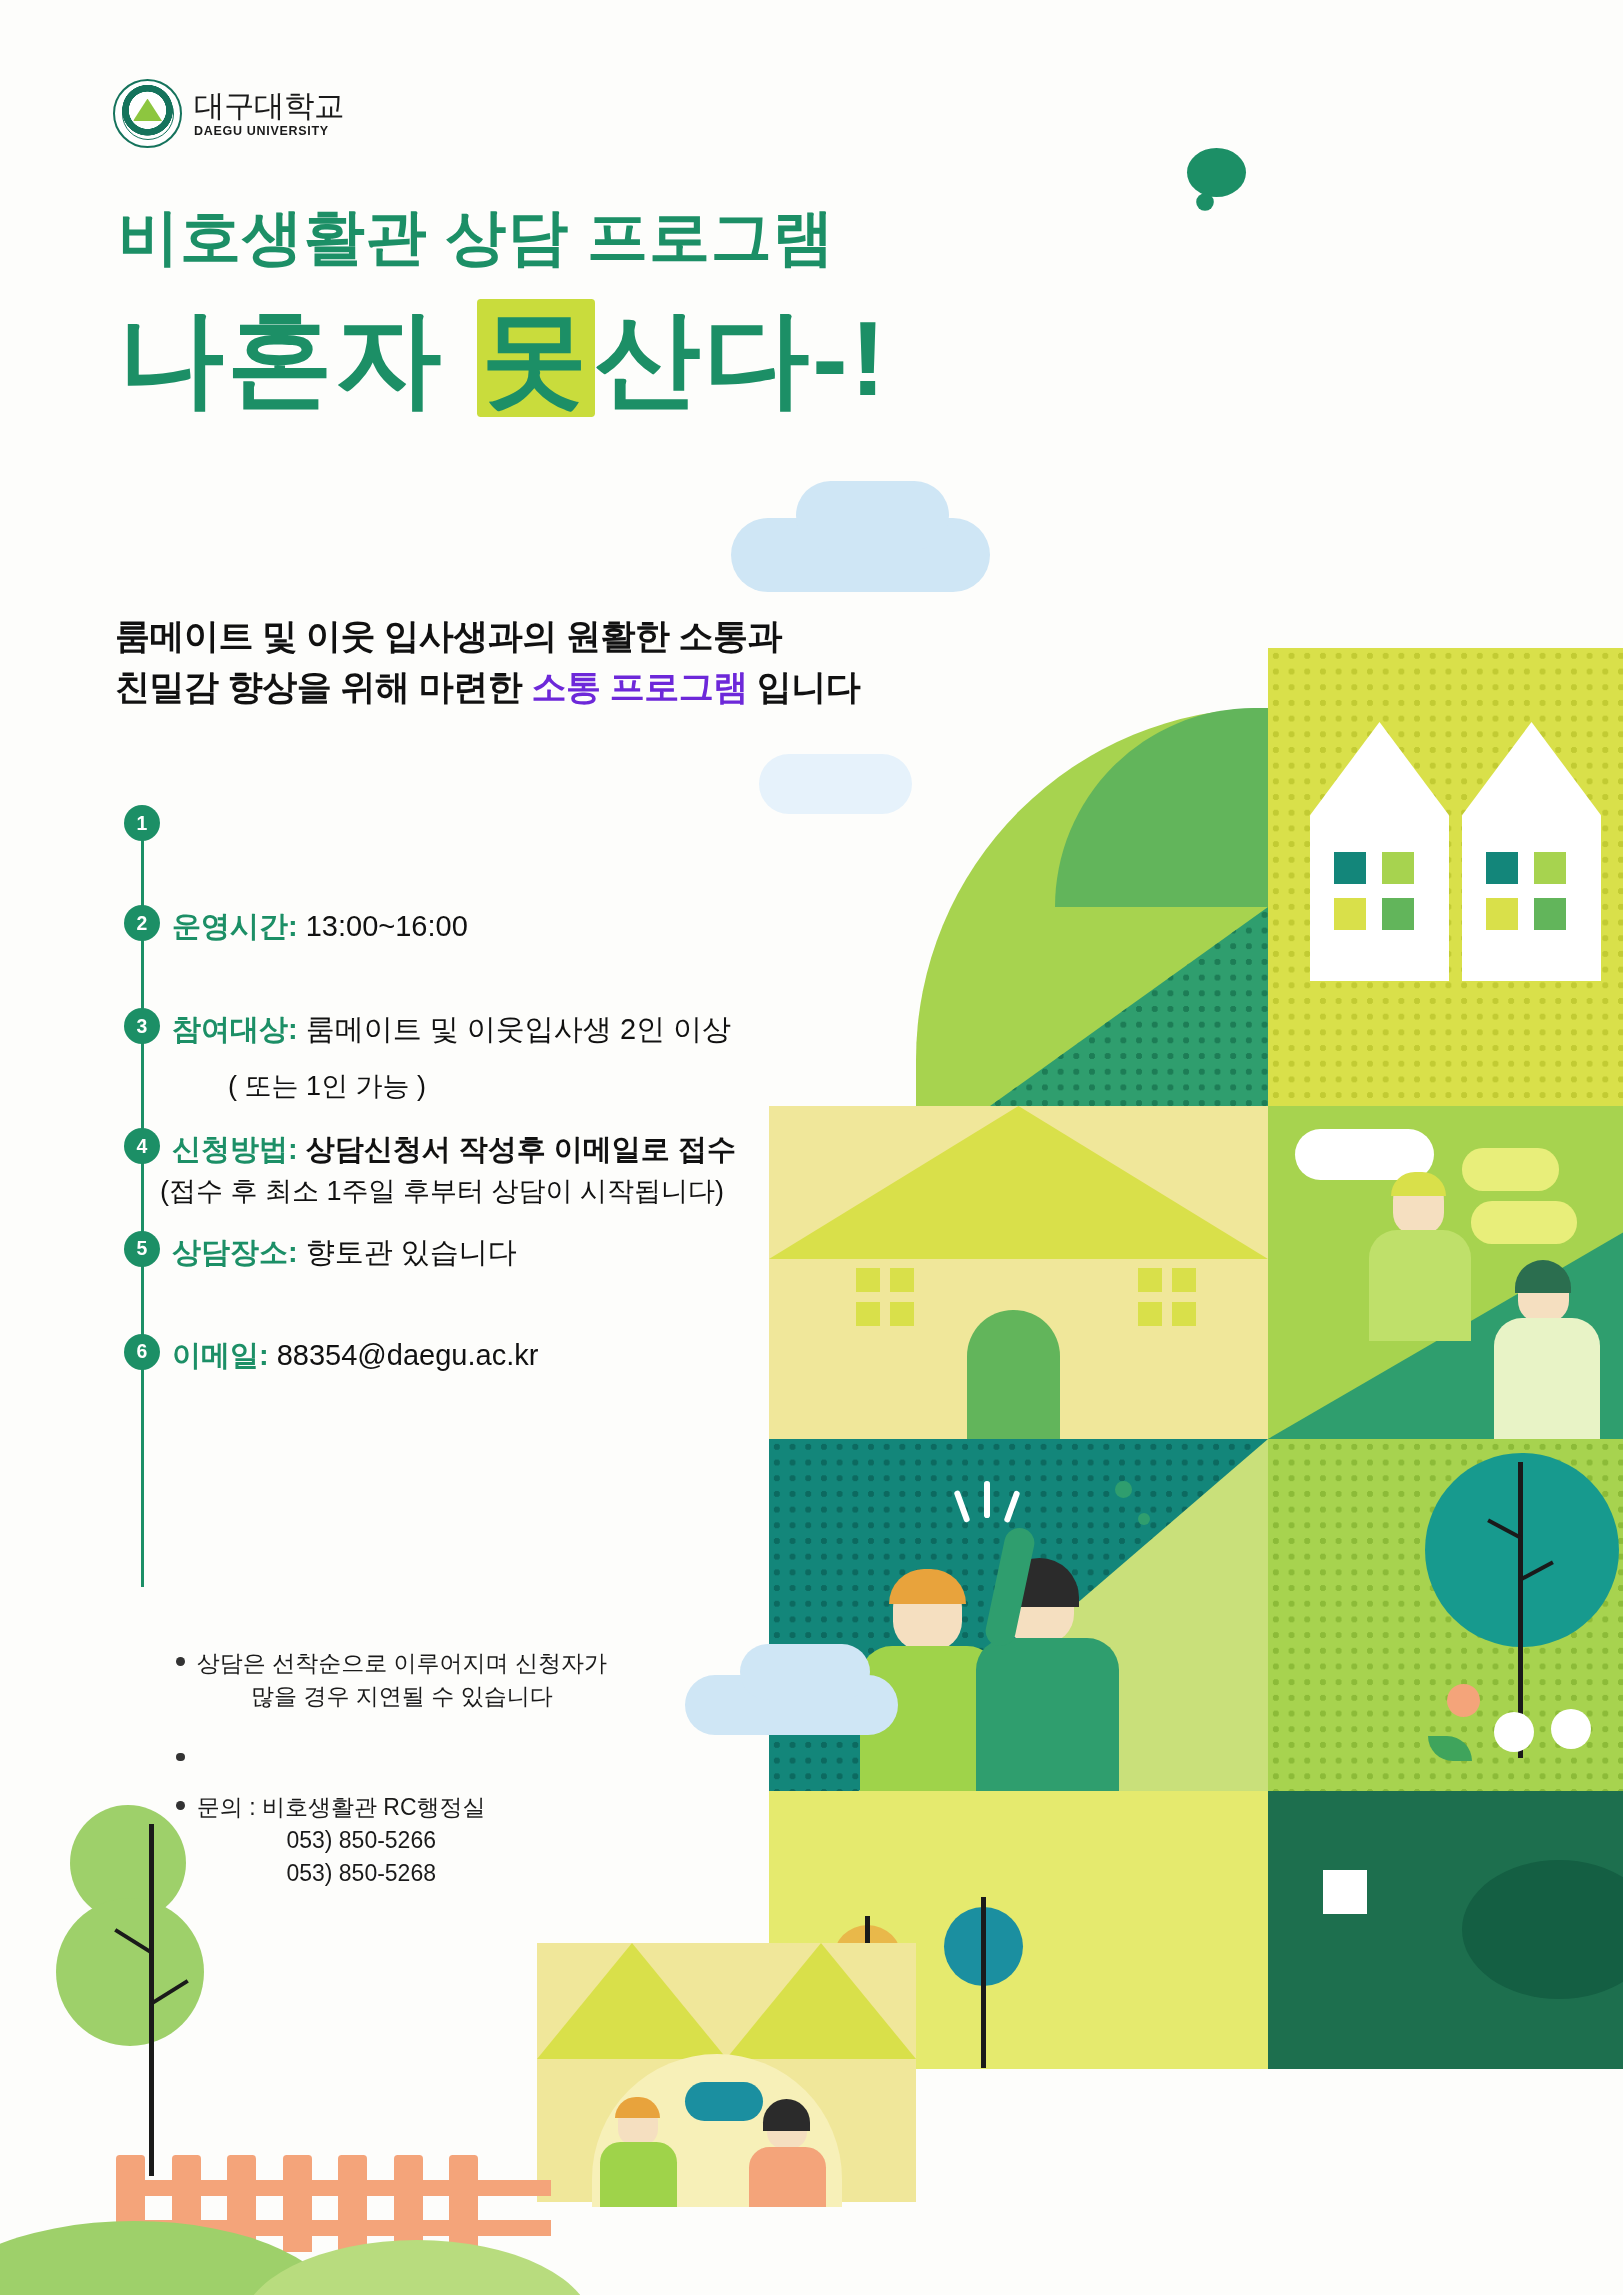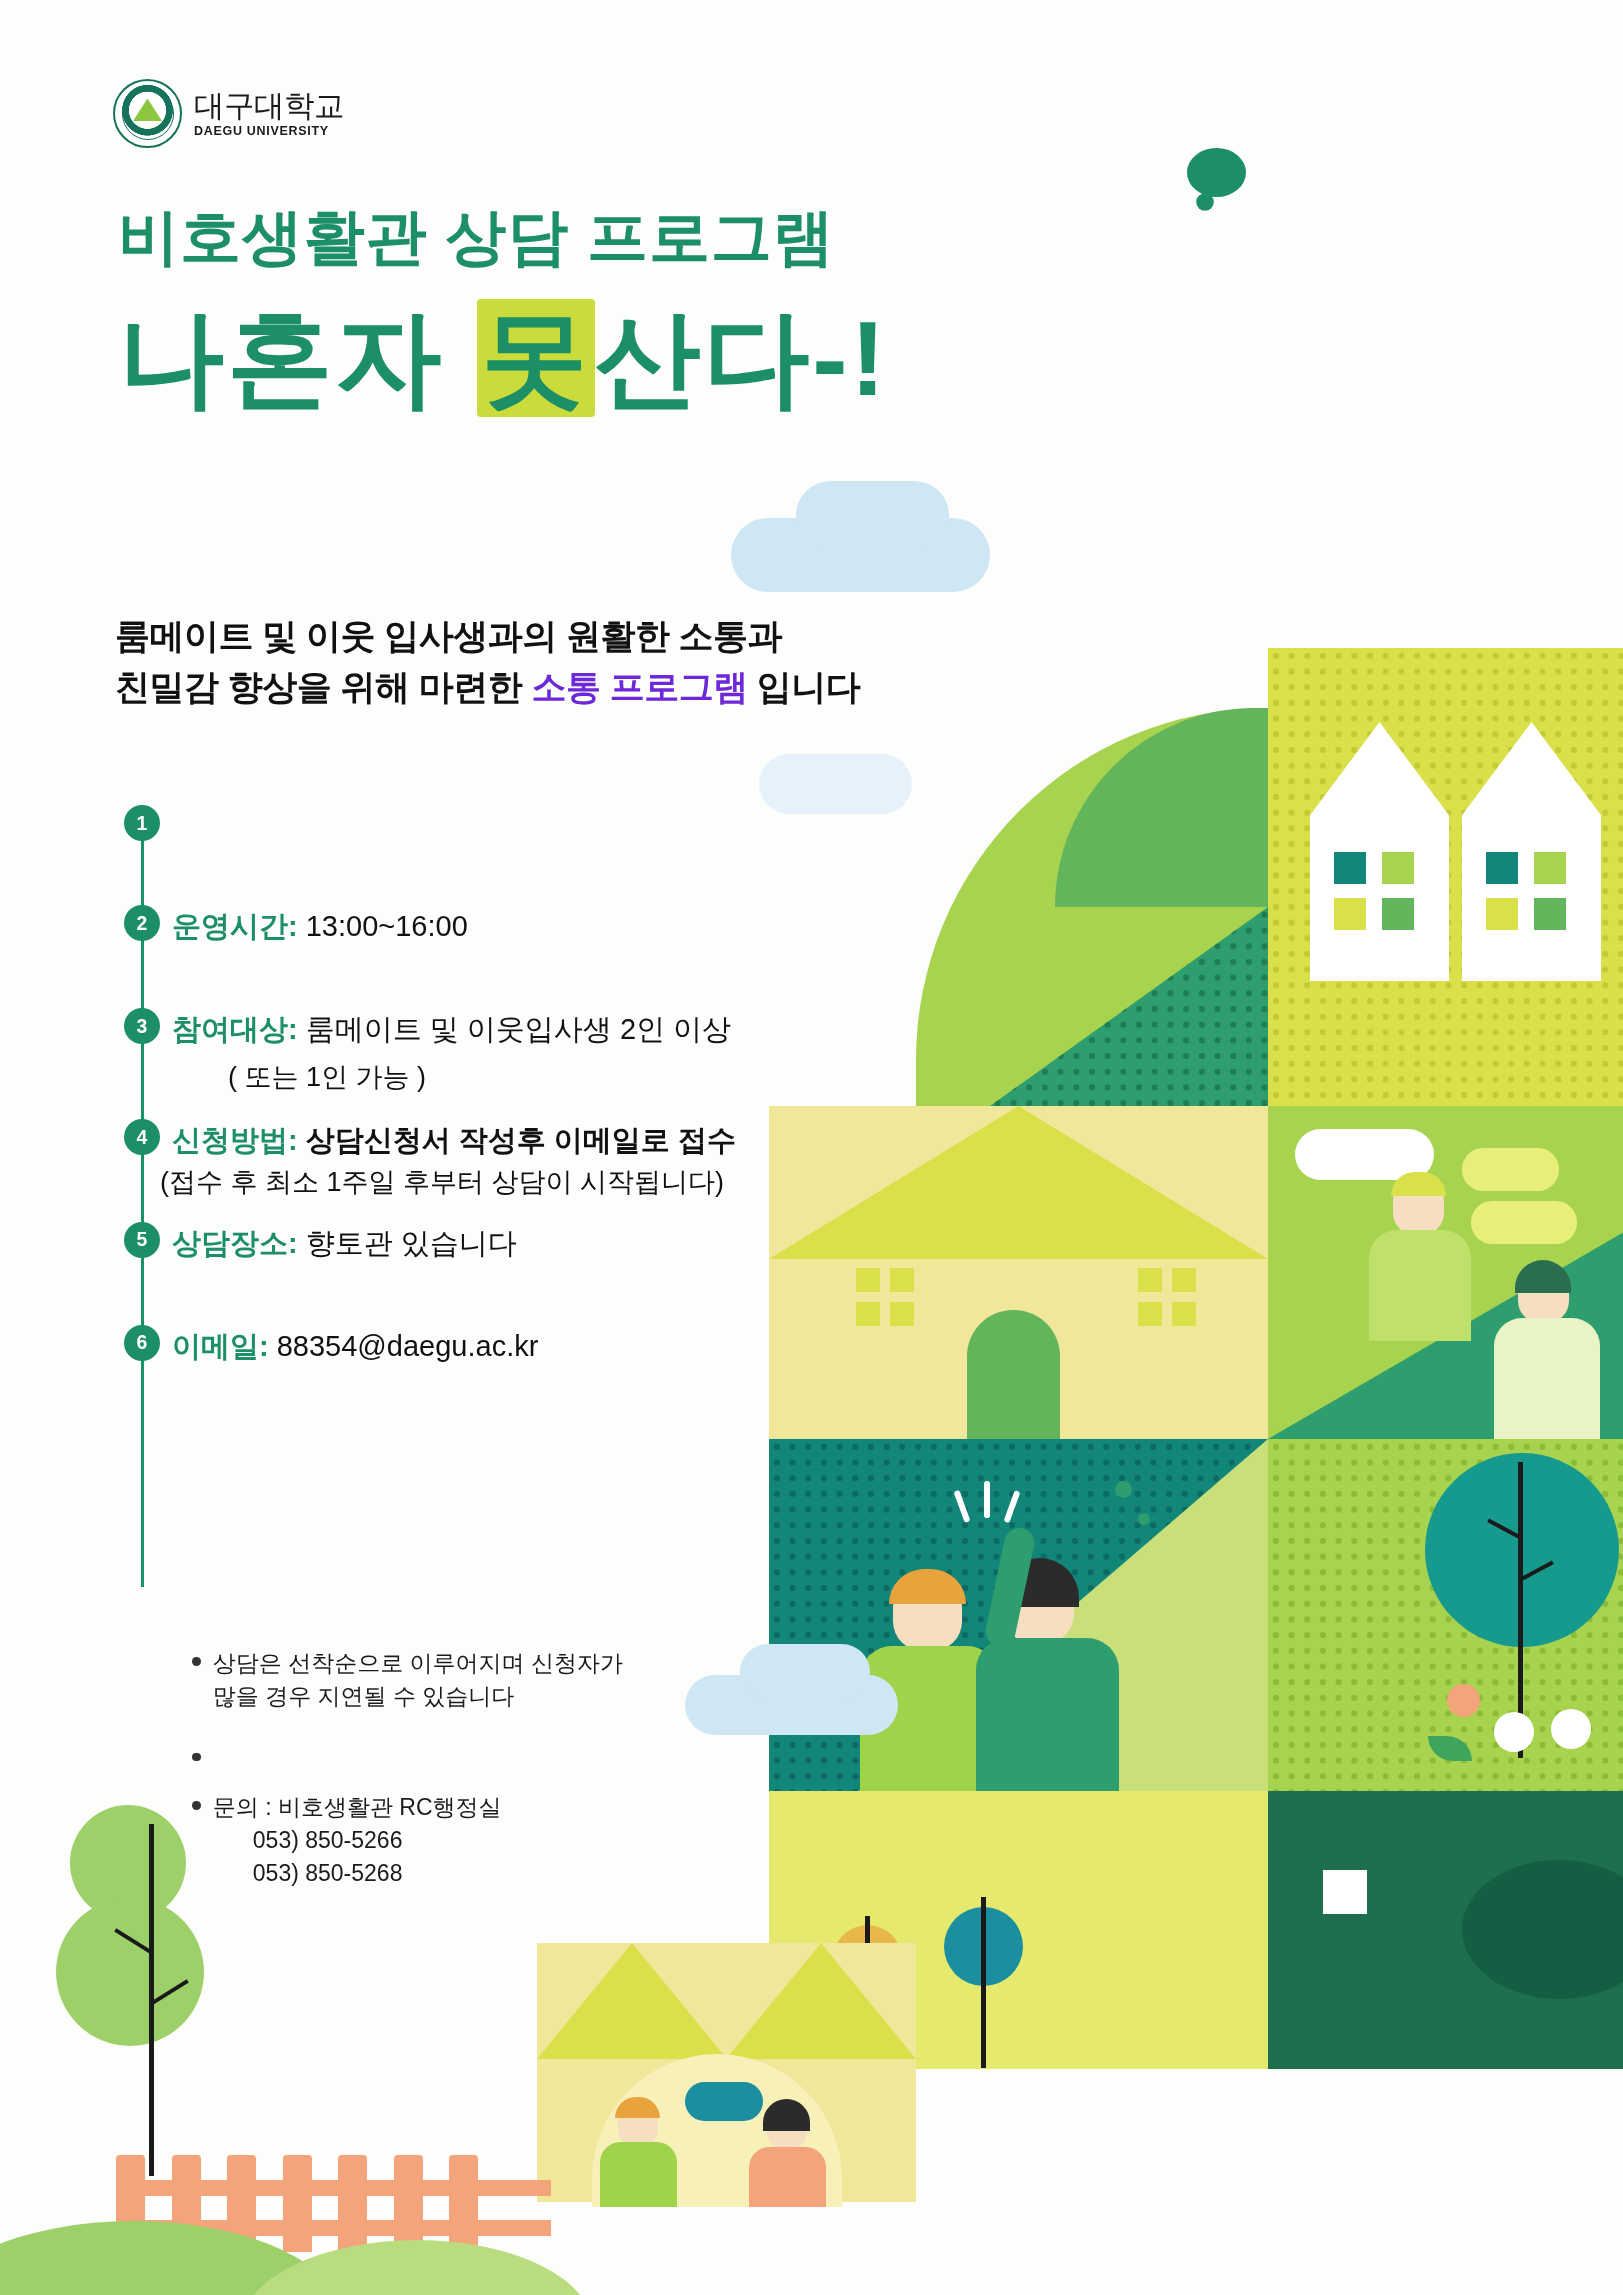--- a/index.html
+++ b/index.html
@@ -87,21 +87,21 @@
     z-index: 2; margin-right: 12px;
   }
   .step-body { padding-top: 2.8px; }
   .step-line { font-size: 29px; line-height: 1.25; color: #111; white-space: nowrap; }
   .step-label { color: #1c8f66; font-weight: bold; }
   .step-strong { font-weight: bold; color: #111; }
   .step-sub { font-size: 27px; color: #111; line-height: 1.3; white-space: nowrap; }
   .step-sub.indent { padding-left: 56px; }
 
   
-  .notes { position: absolute; left: 192px; top: 1647px; width: 694px; }
+  .notes { position: absolute; left: 176px; top: 1647px; width: 694px; text-align: center; }
   .note { display: flex; align-items: flex-start; margin-bottom: 30px; }
   .note-dot {
     flex: none; width: 8.8px; height: 8.8px; border-radius: 50%;
     background: #333; margin: 10.2px 12px 0 0;
   }
   .note-text { font-size: 23px; line-height: 1.42; color: #1a1a1a; white-space: nowrap; }
   .note-green { color: #1c8f66; }
   .note-indent { padding-left: 40px; }
 
   
@@ -316,21 +316,21 @@
         </div>
       </div>
     </div>
 
     <div class="step" style="margin-bottom:24px;">
       <div class="bullet">3</div>
       <div class="step-body">
         <div class="step-line">
           <span class="step-label">참여대상:</span><span> 룸메이트 및 이웃입사생 2인 이상</span>
         </div>
-        <div class="step-sub indent" style="margin-top:13px;">( 또는 1인 가능 )</div>
+        <div class="step-sub indent" style="margin-top:22px;">( 또는 1인 가능 )</div>
       </div>
     </div>
 
     <div class="step" style="margin-bottom:22px;">
       <div class="bullet">4</div>
       <div class="step-body">
         <div class="step-line">
           <span class="step-label">신청방법:</span><span class="step-strong"> 상담신청서 작성후 이메일로 접수</span>
         </div>
         <div class="step-sub" style="margin-top:6.5px;margin-left:-12px;">(접수 후 최소 1주일 후부터 상담이 시작됩니다)</div>

